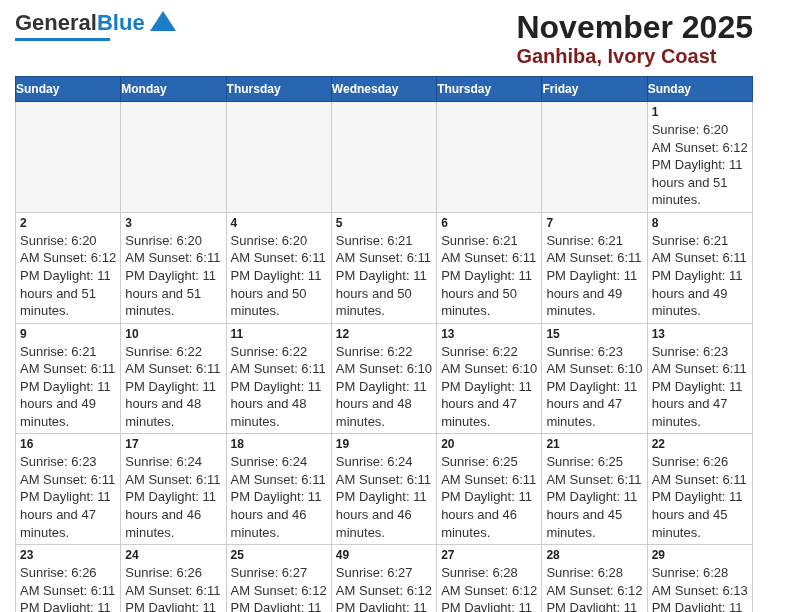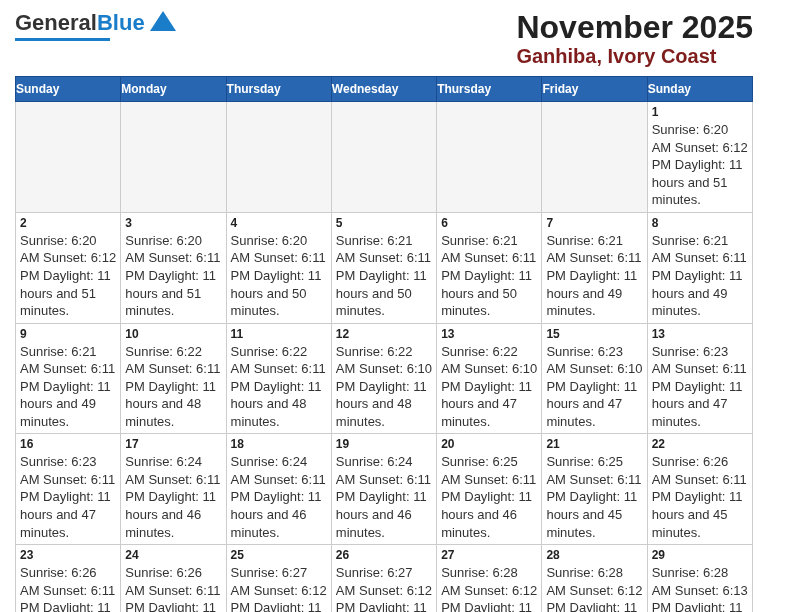--- a/index.html
+++ b/index.html
@@ -310,21 +310,21 @@
 and 45 minutes.</div>
           </td>
           <td>
             <span class="day-number">25</span>
             <div class="day-info">Sunrise: 6:27 AM
 Sunset: 6:12 PM
 Daylight: 11 hours
 and 44 minutes.</div>
           </td>
           <td>
-            <span class="day-number">26</span>
+            <span class="day-number">49</span>
             <div class="day-info">Sunrise: 6:27 AM
 Sunset: 6:12 PM
 Daylight: 11 hours
 and 44 minutes.</div>
           </td>
           <td>
             <span class="day-number">27</span>
             <div class="day-info">Sunrise: 6:28 AM
 Sunset: 6:12 PM
 Daylight: 11 hours

